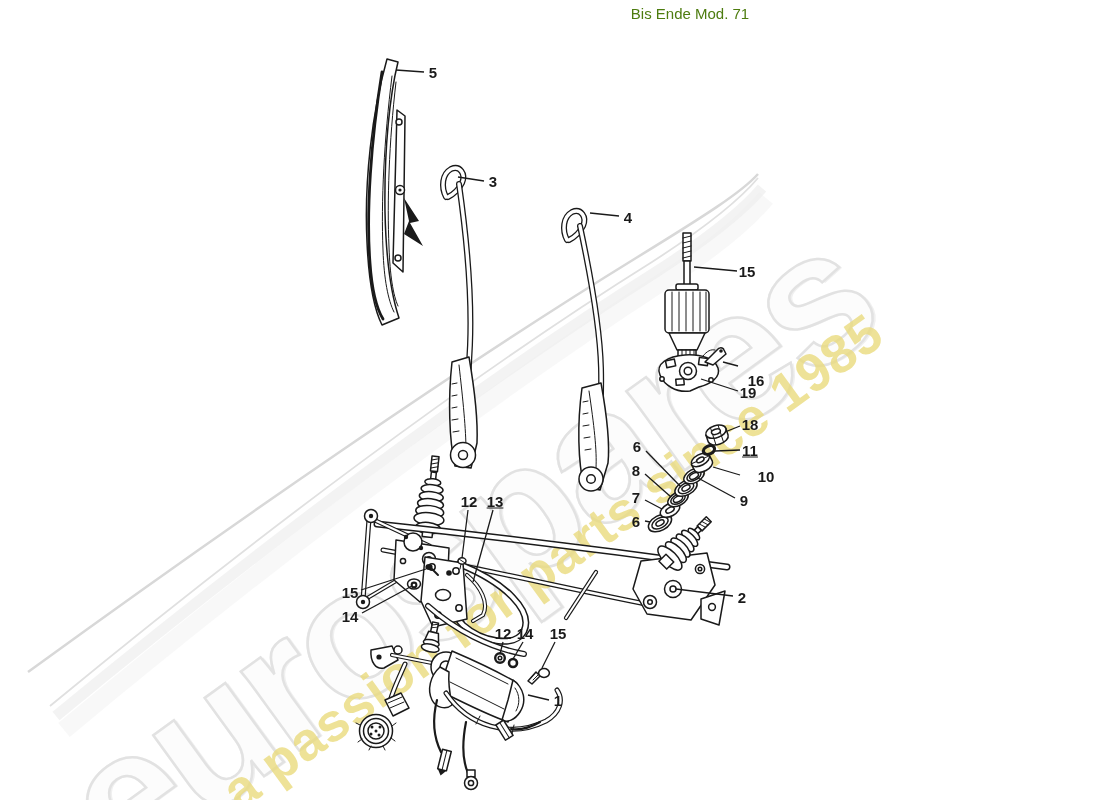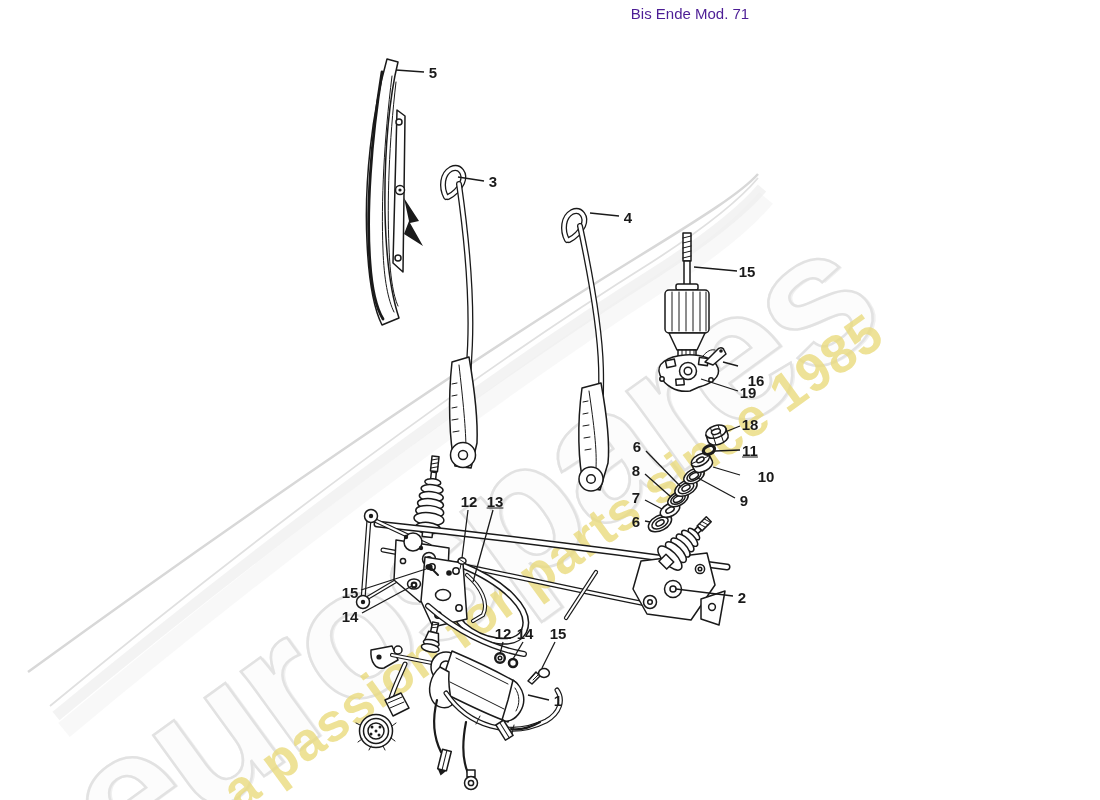--- a/index.html
+++ b/index.html
@@ -17,21 +17,21 @@
   }
   .wm-tagline{
     position:absolute;left:228px;top:766px;transform:rotate(-36deg);transform-origin:0 50%;
     font-size:54px;font-weight:bold;letter-spacing:1px;white-space:nowrap;
     color:var(--tagline,#eadb7e);opacity:.8;
     user-select:none;pointer-events:none;
   }
 
   .title{
     position:absolute;top:5px;left:690px;transform:translateX(-50%);
-    font-size:15px;font-weight:500;color:#4c1d95;white-space:nowrap;
+    font-size:15px;font-weight:500;color:#4d7c0f;white-space:nowrap;
   }
 
   .callout{
     position:absolute;transform:translate(-50%,-50%);
     font-size:15px;font-weight:bold;color:var(--ink,#1a1a1a);
     white-space:nowrap;line-height:1;
   }
 
   svg{position:absolute;left:0;top:0;}
 

